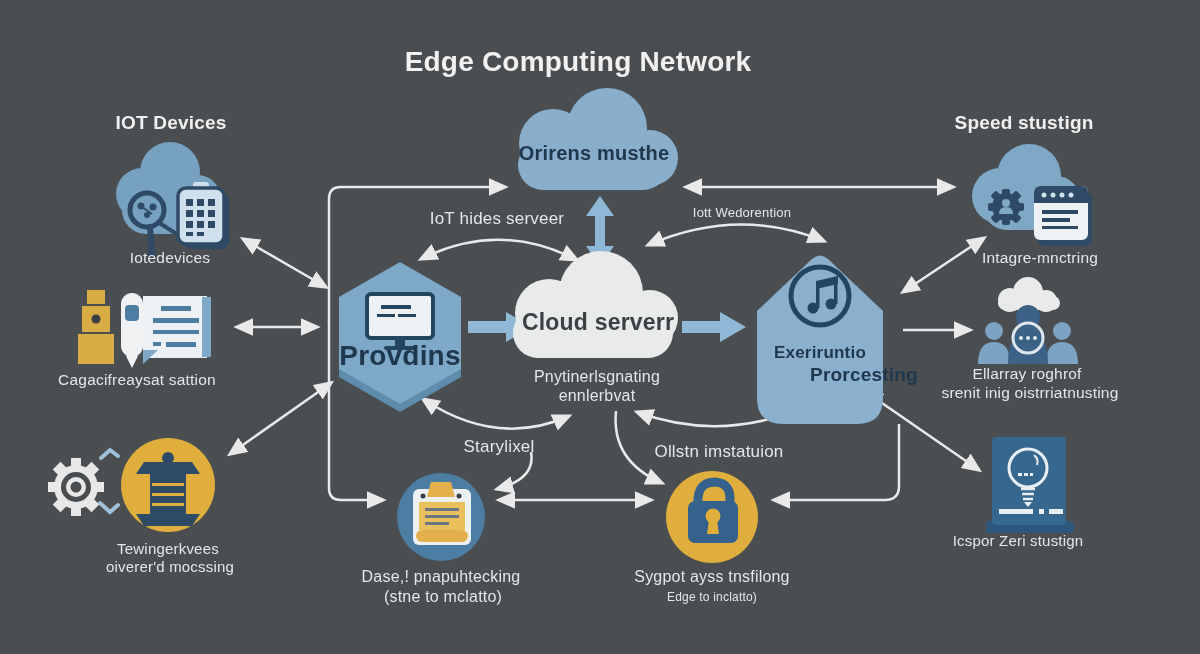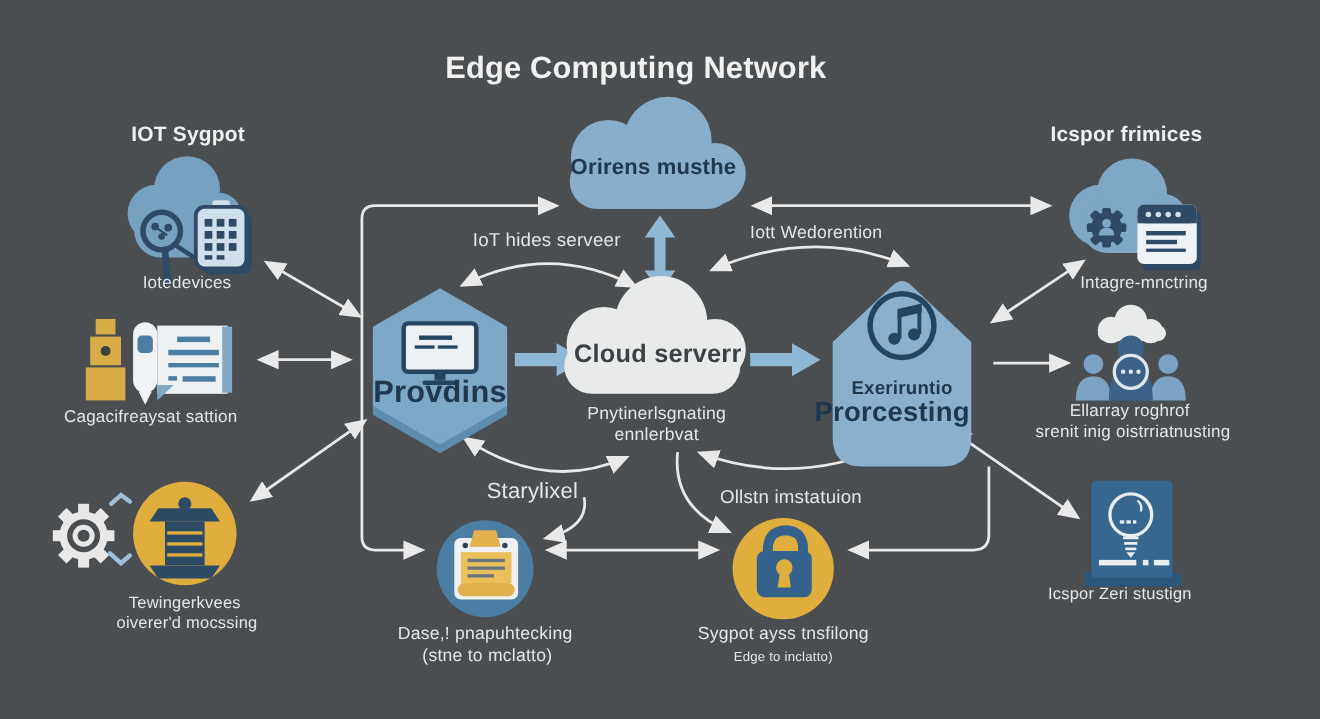--- a/index.html
+++ b/index.html
@@ -311,50 +311,50 @@
           <rect x="999" y="509" width="34" height="5"></rect>
             <rect x="1039" y="509" width="5" height="5"></rect>
             <rect x="1049" y="509" width="14" height="5"></rect>
         </g>
       </g>
     </g>
   </svg>
 
   <div class="lbl bold" style="left:578px;top:62px;font-size:28px;color:#f1f1f1;">Edge Computing Network</div>
 
-  <div class="lbl bold" style="left:171px;top:123px;font-size:19px;color:#f0f0f0;">IOT Sygpot</div>
-  <div class="lbl bold" style="left:1024px;top:123px;font-size:19px;color:#f0f0f0;">Icspor frimices</div>
+  <div class="lbl bold" style="left:171px;top:123px;font-size:19px;color:#f0f0f0;">IOT Devices</div>
+  <div class="lbl bold" style="left:1024px;top:123px;font-size:19px;color:#f0f0f0;">Speed stustign</div>
 
   <div class="lbl bold dark" style="left:594px;top:153px;font-size:20px;">Orirens musthe</div>
 
   <div class="lbl" style="left:170px;top:258px;">Iotedevices</div>
   <div class="lbl" style="left:1040px;top:258px;">Intagre-mnctring</div>
   <div class="lbl" style="left:137px;top:380px;">Cagacifreaysat sattion</div>
 
   <div class="lbl bold dark" style="left:400px;top:356px;font-size:28px;">Provdins</div>
 
   <div class="lbl bold" style="left:598px;top:322px;font-size:23px;color:#3b4145;">Cloud serverr</div>
   <div class="lbl" style="left:597px;top:377px;font-size:16px;">Pnytinerlsgnating</div>
   <div class="lbl" style="left:597px;top:396px;font-size:16px;">ennlerbvat</div>
 
   <div class="lbl bold dark" style="left:820px;top:353px;font-size:17px;">Exeriruntio</div>
-  <div class="lbl bold dark" style="left:811px;top:375px;font-size:25px;">Prorcesting</div>
+  <div class="lbl bold dark" style="left:864px;top:375px;font-size:19px;">Prorcesting</div>
 
   <div class="lbl" style="left:1027px;top:374px;">Ellarray roghrof</div>
   <div class="lbl" style="left:1030px;top:393px;">srenit inig oistrriatnusting</div>
 
   <div class="lbl" style="left:168px;top:548px;font-size:15px;">Tewingerkvees</div>
   <div class="lbl" style="left:170px;top:566px;font-size:15px;">oiverer'd mocssing</div>
 
   <div class="lbl" style="left:441px;top:577px;font-size:16px;">Dase,! pnapuhtecking</div>
   <div class="lbl" style="left:443px;top:597px;font-size:16px;">(stne to mclatto)</div>
 
   <div class="lbl" style="left:712px;top:577px;font-size:16px;">Sygpot ayss tnsfilong</div>
   <div class="lbl" style="left:712px;top:597px;font-size:12px;">Edge to inclatto)</div>
 
   <div class="lbl" style="left:1018px;top:540px;font-size:15px;">Icspor Zeri stustign</div>
 
   <div class="lbl" style="left:497px;top:219px;font-size:17px;">IoT hides serveer</div>
-  <div class="lbl" style="left:742px;top:212px;font-size:16px;">Iott Wedorention</div>
-  <div class="lbl" style="left:484px;top:447px;font-size:20px;">Starylixel</div>
+  <div class="lbl" style="left:742px;top:212px;font-size:13px;">Iott Wedorention</div>
+  <div class="lbl" style="left:499px;top:447px;font-size:17px;">Starylixel</div>
   <div class="lbl" style="left:719px;top:452px;font-size:17px;">Ollstn imstatuion</div>
 
 </div>
 
 </body></html>

